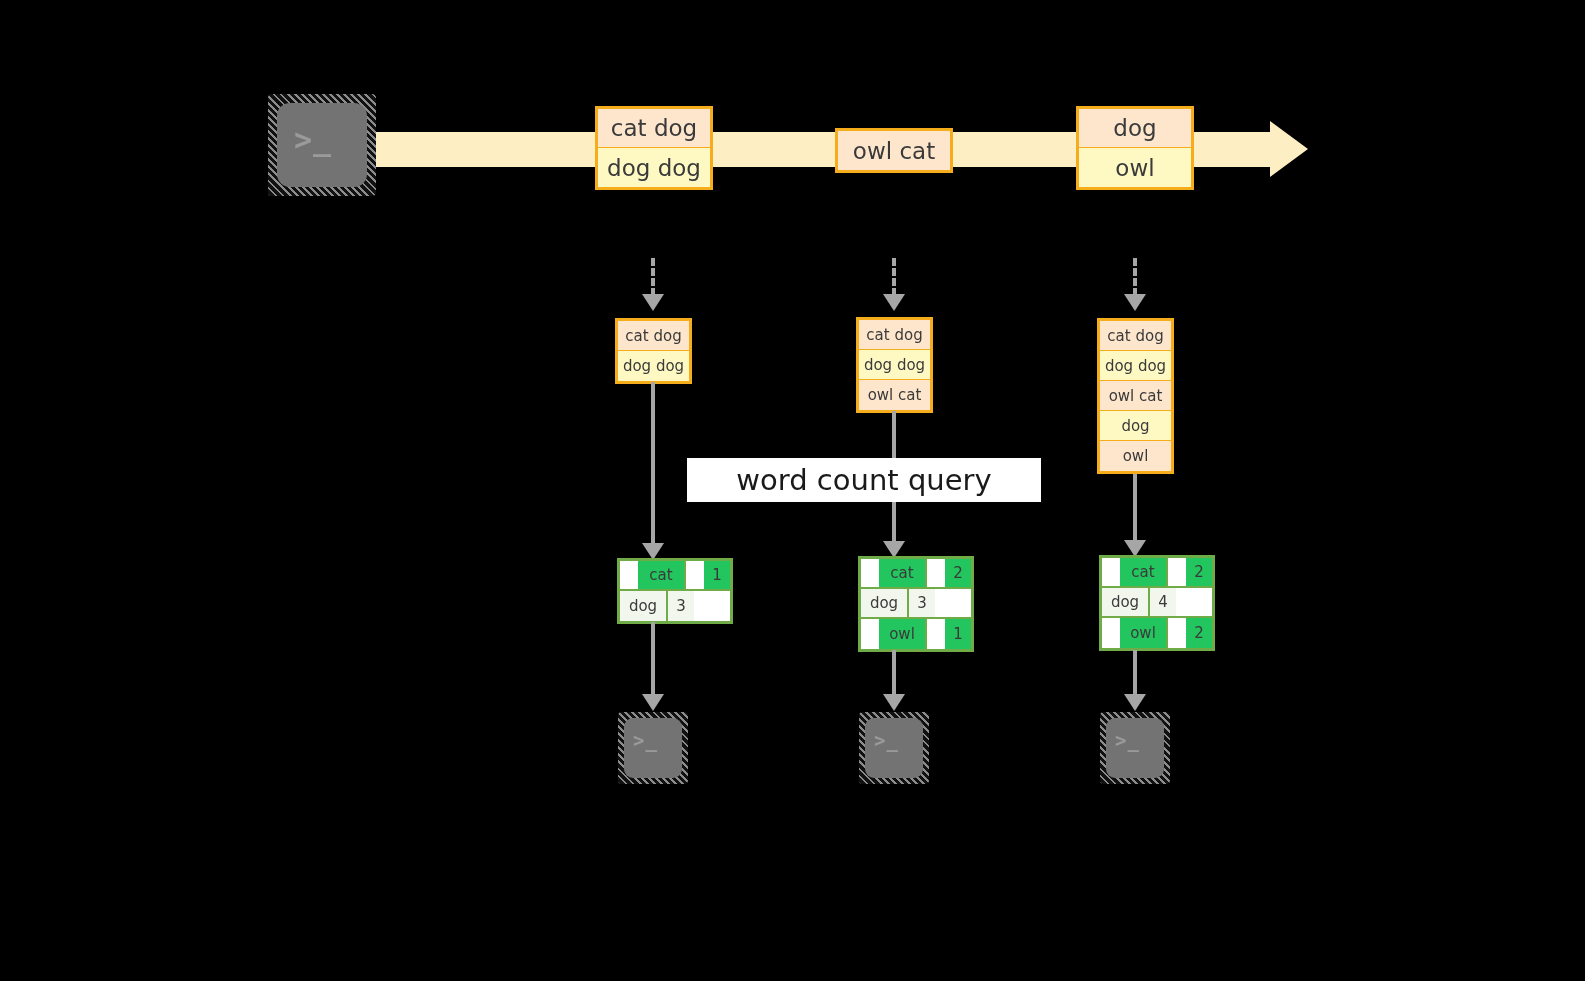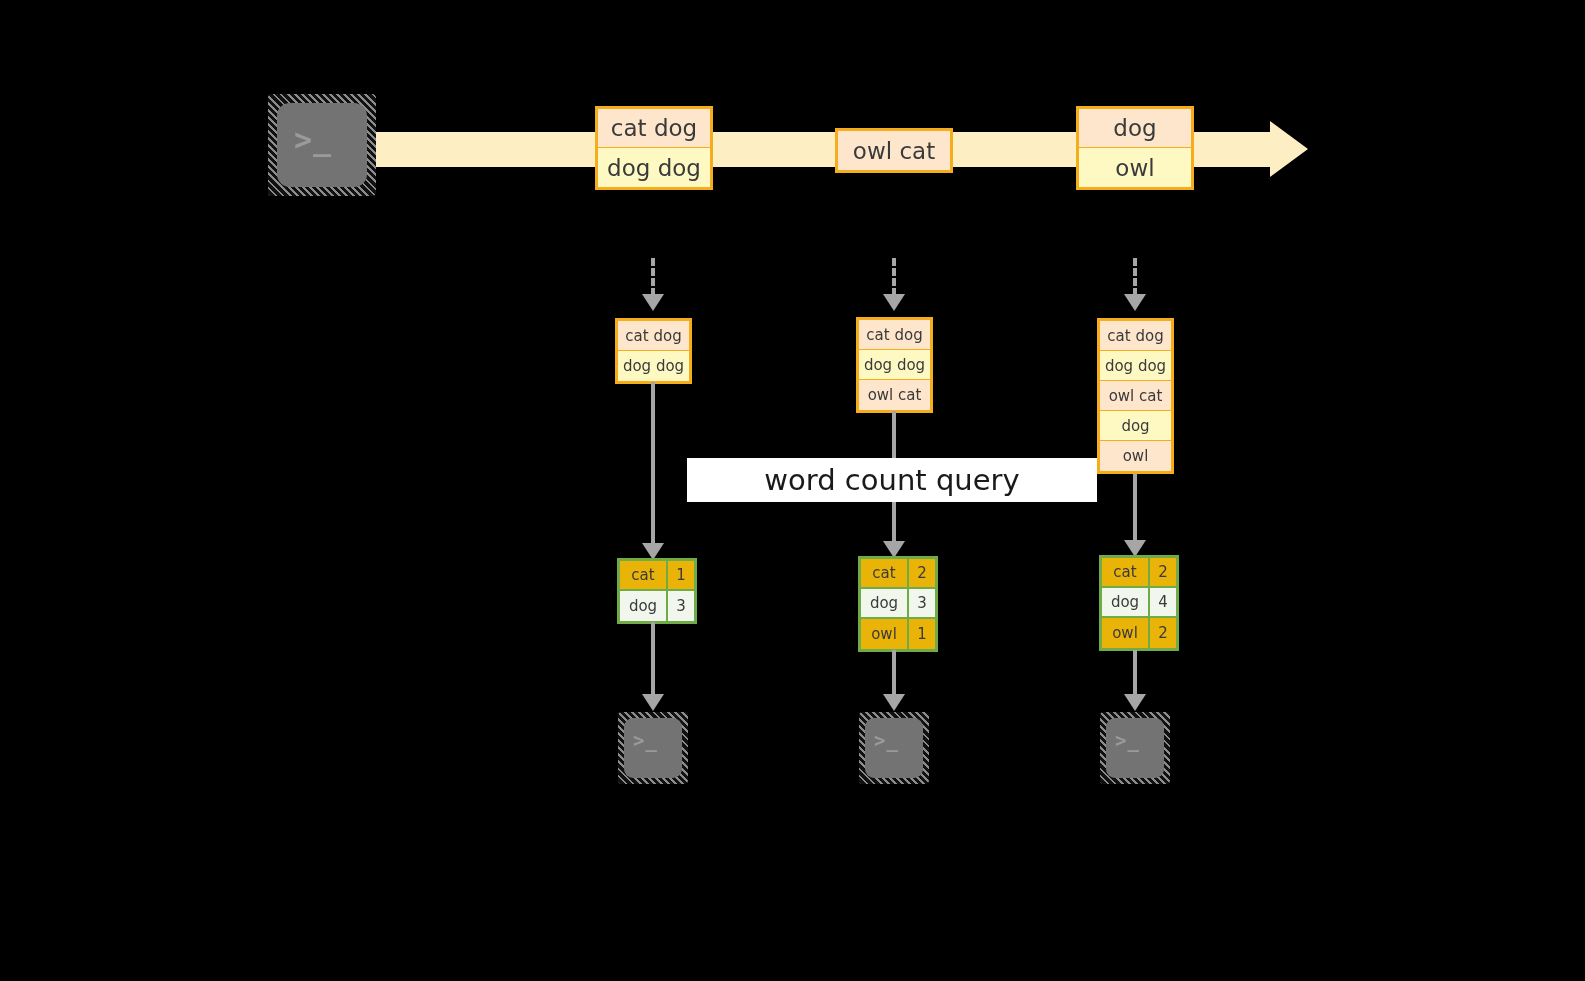--- a/index.html
+++ b/index.html
@@ -98,21 +98,21 @@
     background: #ffffff;
     display: flex;
     flex-direction: column;
   }
   .gtable .row {
     display: flex;
     height: 30px;
     border-bottom: 2px solid #6fab46;
   }
   .gtable .row:last-child { border-bottom: none; }
-  .gtable .row.shade .k, .gtable .row.shade .v { background: #eab308; }
+  .gtable .row.shade .k, .gtable .row.shade .v { background: #22c55e; margin-left: 18px; }
   .gtable .row.plain .k, .gtable .row.plain .v { background: #f2f7ee; }
   .gtable .k {
     width: 48px;
     display: flex; align-items: center; justify-content: center;
     font-size: 15px; color: #3a3a3a;
     border-right: 2px solid #6fab46;
   }
   .gtable .v {
     width: 26px;
     display: flex; align-items: center; justify-content: center;
@@ -135,21 +135,21 @@
     width: 0; height: 0;
     border-left: 11px solid transparent;
     border-right: 11px solid transparent;
     border-top: 17px solid #a6a6a6;
   }
 
   
   .label-band {
     position: absolute;
     left: 687px; top: 458px;
-    width: 410px; height: 44px;
+    width: 354px; height: 44px;
     background: #ffffff;
     display: flex;
     align-items: center;
     justify-content: center;
   }
   .label-band .txt {
     font-size: 29px;
     color: #1a1a1a;
     white-space: nowrap;
   }

